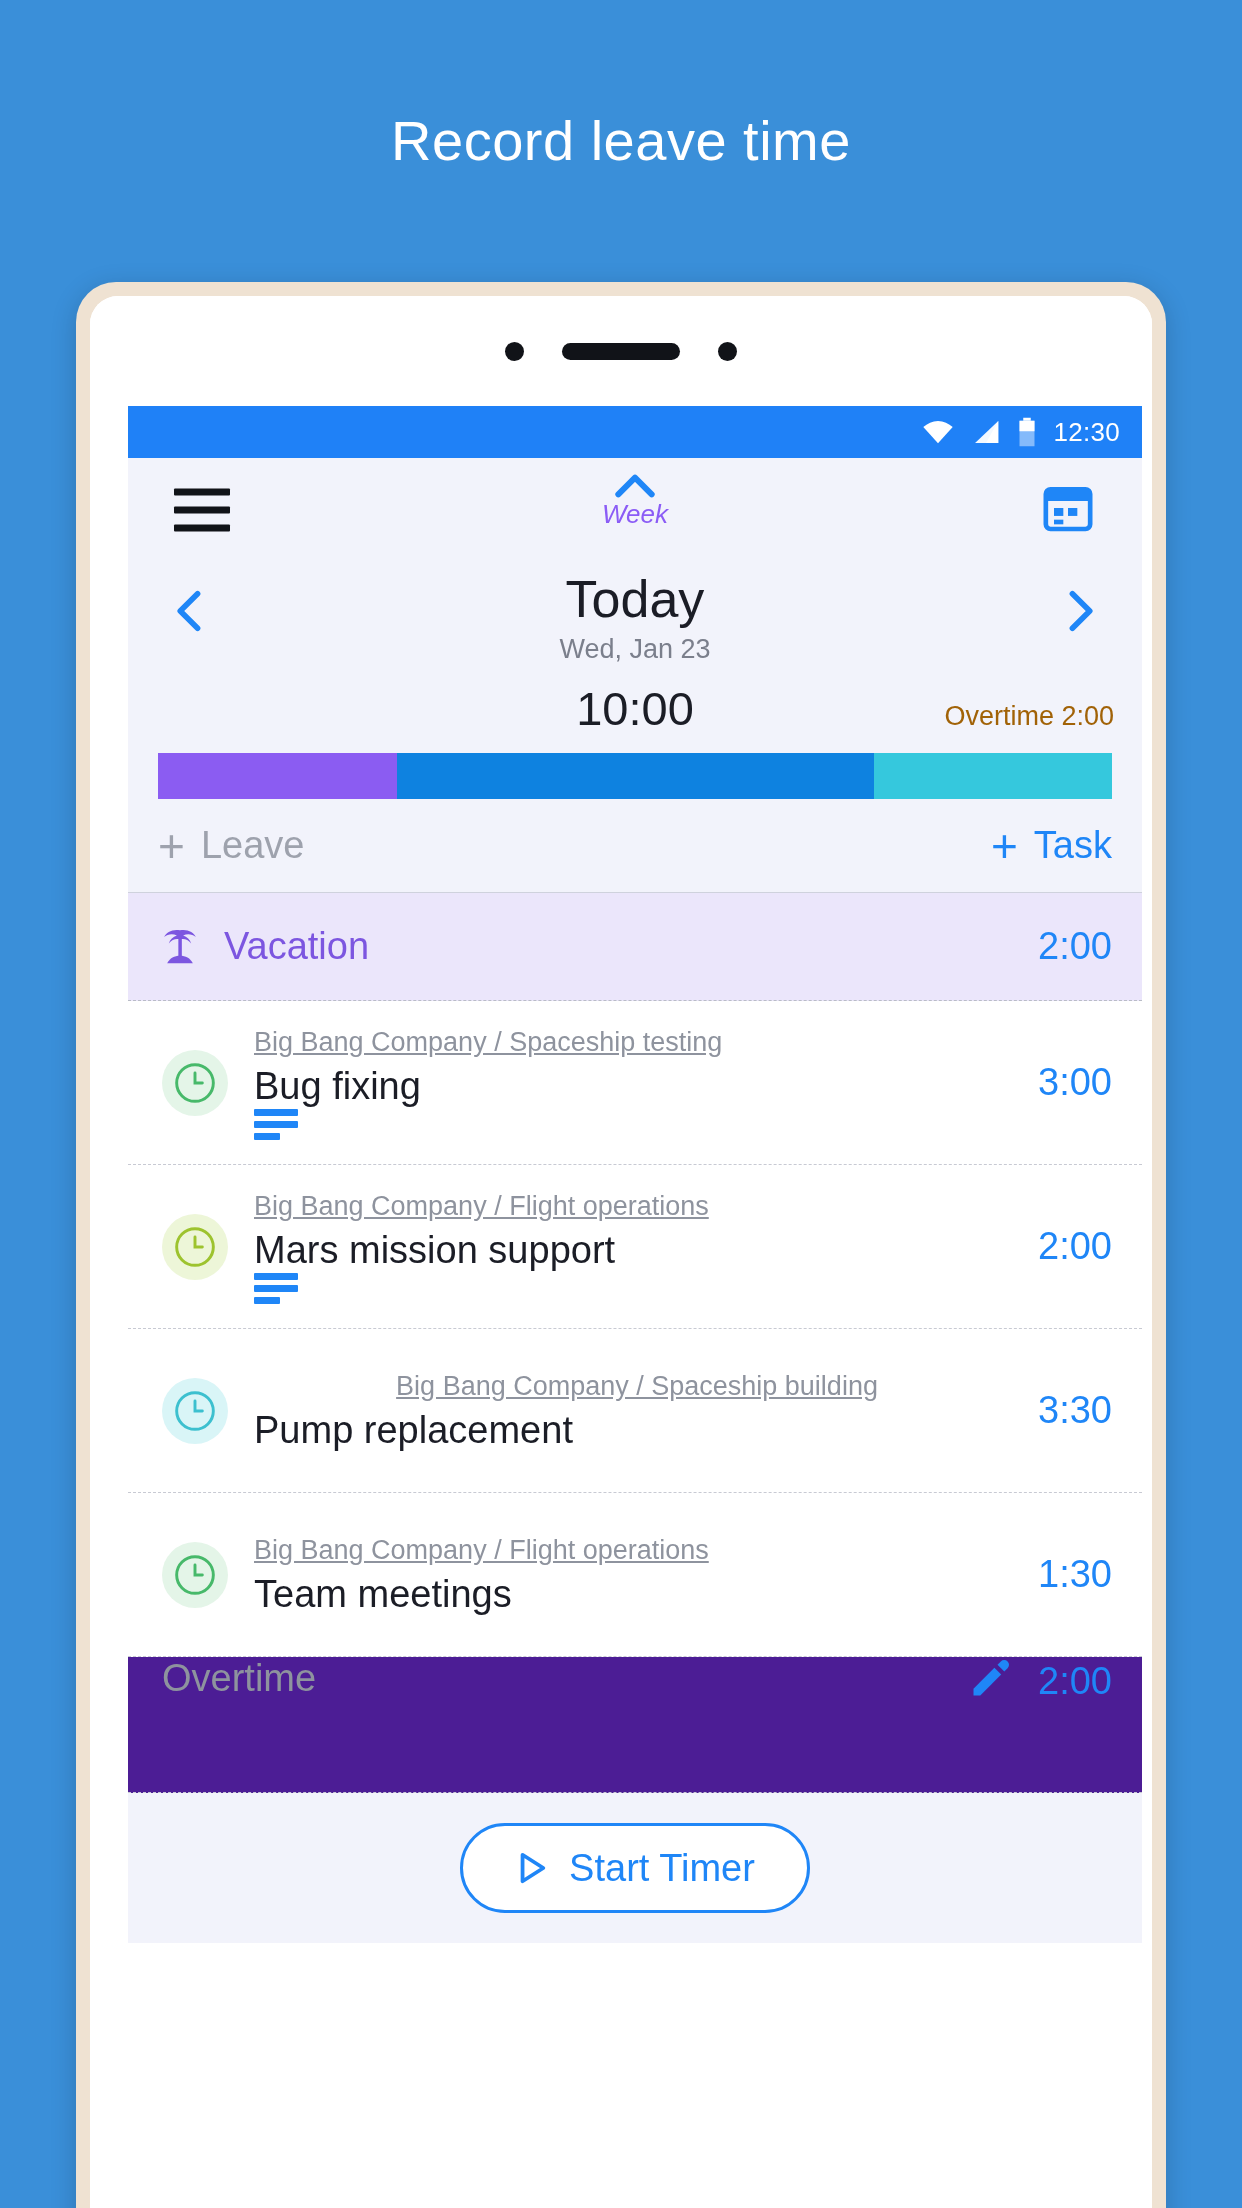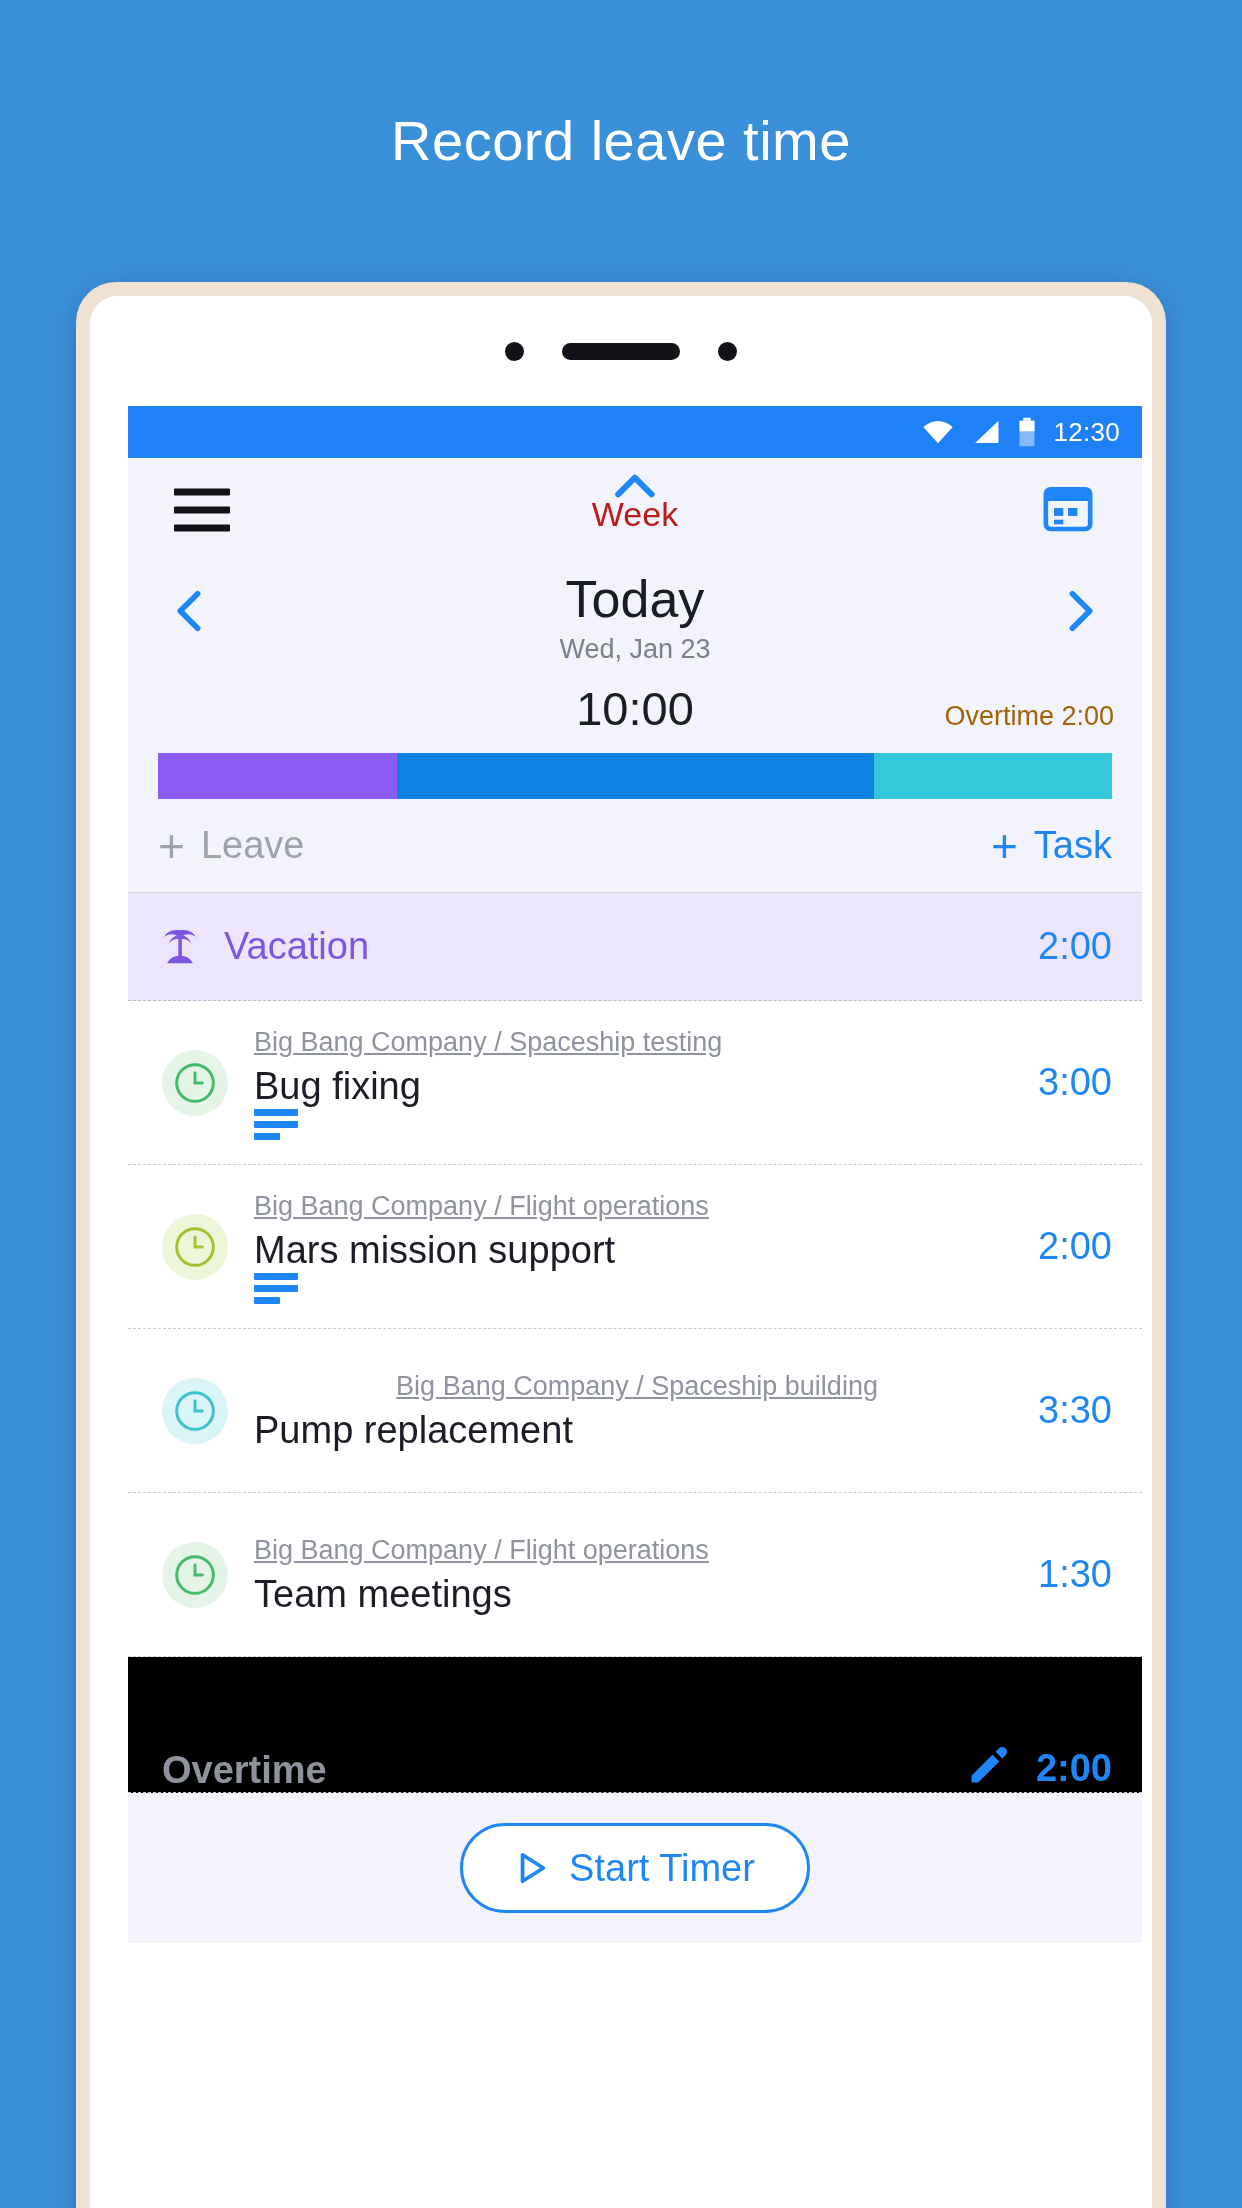--- a/index.html
+++ b/index.html
@@ -58,21 +58,21 @@
 
   .appbar {
     height: 104px; background: #f2f3fb;
     display: flex; align-items: center; position: relative;
   }
   .hamburger { position: absolute; left: 46px; top: 50%; transform: translateY(-50%);
                width: 56px; display: flex; flex-direction: column; gap: 11px; cursor: pointer; }
   .hamburger span { display: block; height: 7px; width: 100%; background: #111318; border-radius: 1px; }
   .weekbox { position: absolute; left: 50%; transform: translateX(-50%); top: 14px;
              display: flex; flex-direction: column; align-items: center; cursor: pointer; }
-  .week-label { color: #b91c1c; font-size: 34px; line-height: 40px; margin-top: -4px; }
+  .week-label { color: #8b5cf6; font-size: 26px; line-height: 40px; margin-top: -4px; font-style: italic; }
   .cal-icon { position: absolute; right: 46px; top: 50%; transform: translateY(-50%); cursor: pointer; }
 
   .datebar { background: #f2f3fb; position: relative; padding-top: 6px; }
   .arrow-l, .arrow-r { position: absolute; top: 22px; cursor: pointer; }
   .arrow-l { left: 36px; } .arrow-r { right: 36px; }
   .today { text-align: center; font-size: 52px; color: #1b1d26; line-height: 62px; }
   .subdate { text-align: center; font-size: 27px; color: #7b7f8c; margin-top: 4px; }
 
   .totalrow { position: relative; height: 74px; margin-top: 14px; }
   .total-time { position: absolute; left: 0; right: 0; text-align: center;
@@ -112,22 +112,22 @@
   .t-name-row { display: flex; align-items: center; gap: 18px; margin-top: 4px; }
   .t-name { font-size: 38px; color: #1b1d26; line-height: 46px; }
   .t-dur { font-size: 38px; color: #1f86f7; margin-left: 18px; }
   .note-icon { display: flex; flex-direction: column; gap: 5px; width: 44px; }
   .note-icon i { display: block; height: 7px; background: #1f86f7; border-radius: 1px; }
   .note-icon i:nth-child(1) { width: 100%; }
   .note-icon i:nth-child(2) { width: 100%; }
   .note-icon i:nth-child(3) { width: 60%; }
 
   .overtimerow {
-    height: 136px; display: flex; align-items: flex-end; justify-content: space-between;
-    padding: 0 30px 0 34px; background: #000000; border-bottom: 1px dashed #c8cad3; font-weight: bold;
+    height: 136px; display: flex; align-items: flex-start; justify-content: space-between;
+    padding: 0 30px 0 34px; background: #4c1d95; border-bottom: 1px dashed #c8cad3;
   }
   .ot-label { font-size: 38px; color: #8e939e; }
   .ot-right { display: flex; align-items: center; gap: 26px; }
   .ot-dur { font-size: 38px; color: #1f86f7; }
 
   .timerzone { background: #f2f3fb; height: 150px; display: flex;
                align-items: center; justify-content: center; }
   .timer-btn {
     border: 3px solid #1f86f7; border-radius: 60px; height: 90px;
     display: flex; align-items: center; justify-content: center; gap: 20px;

